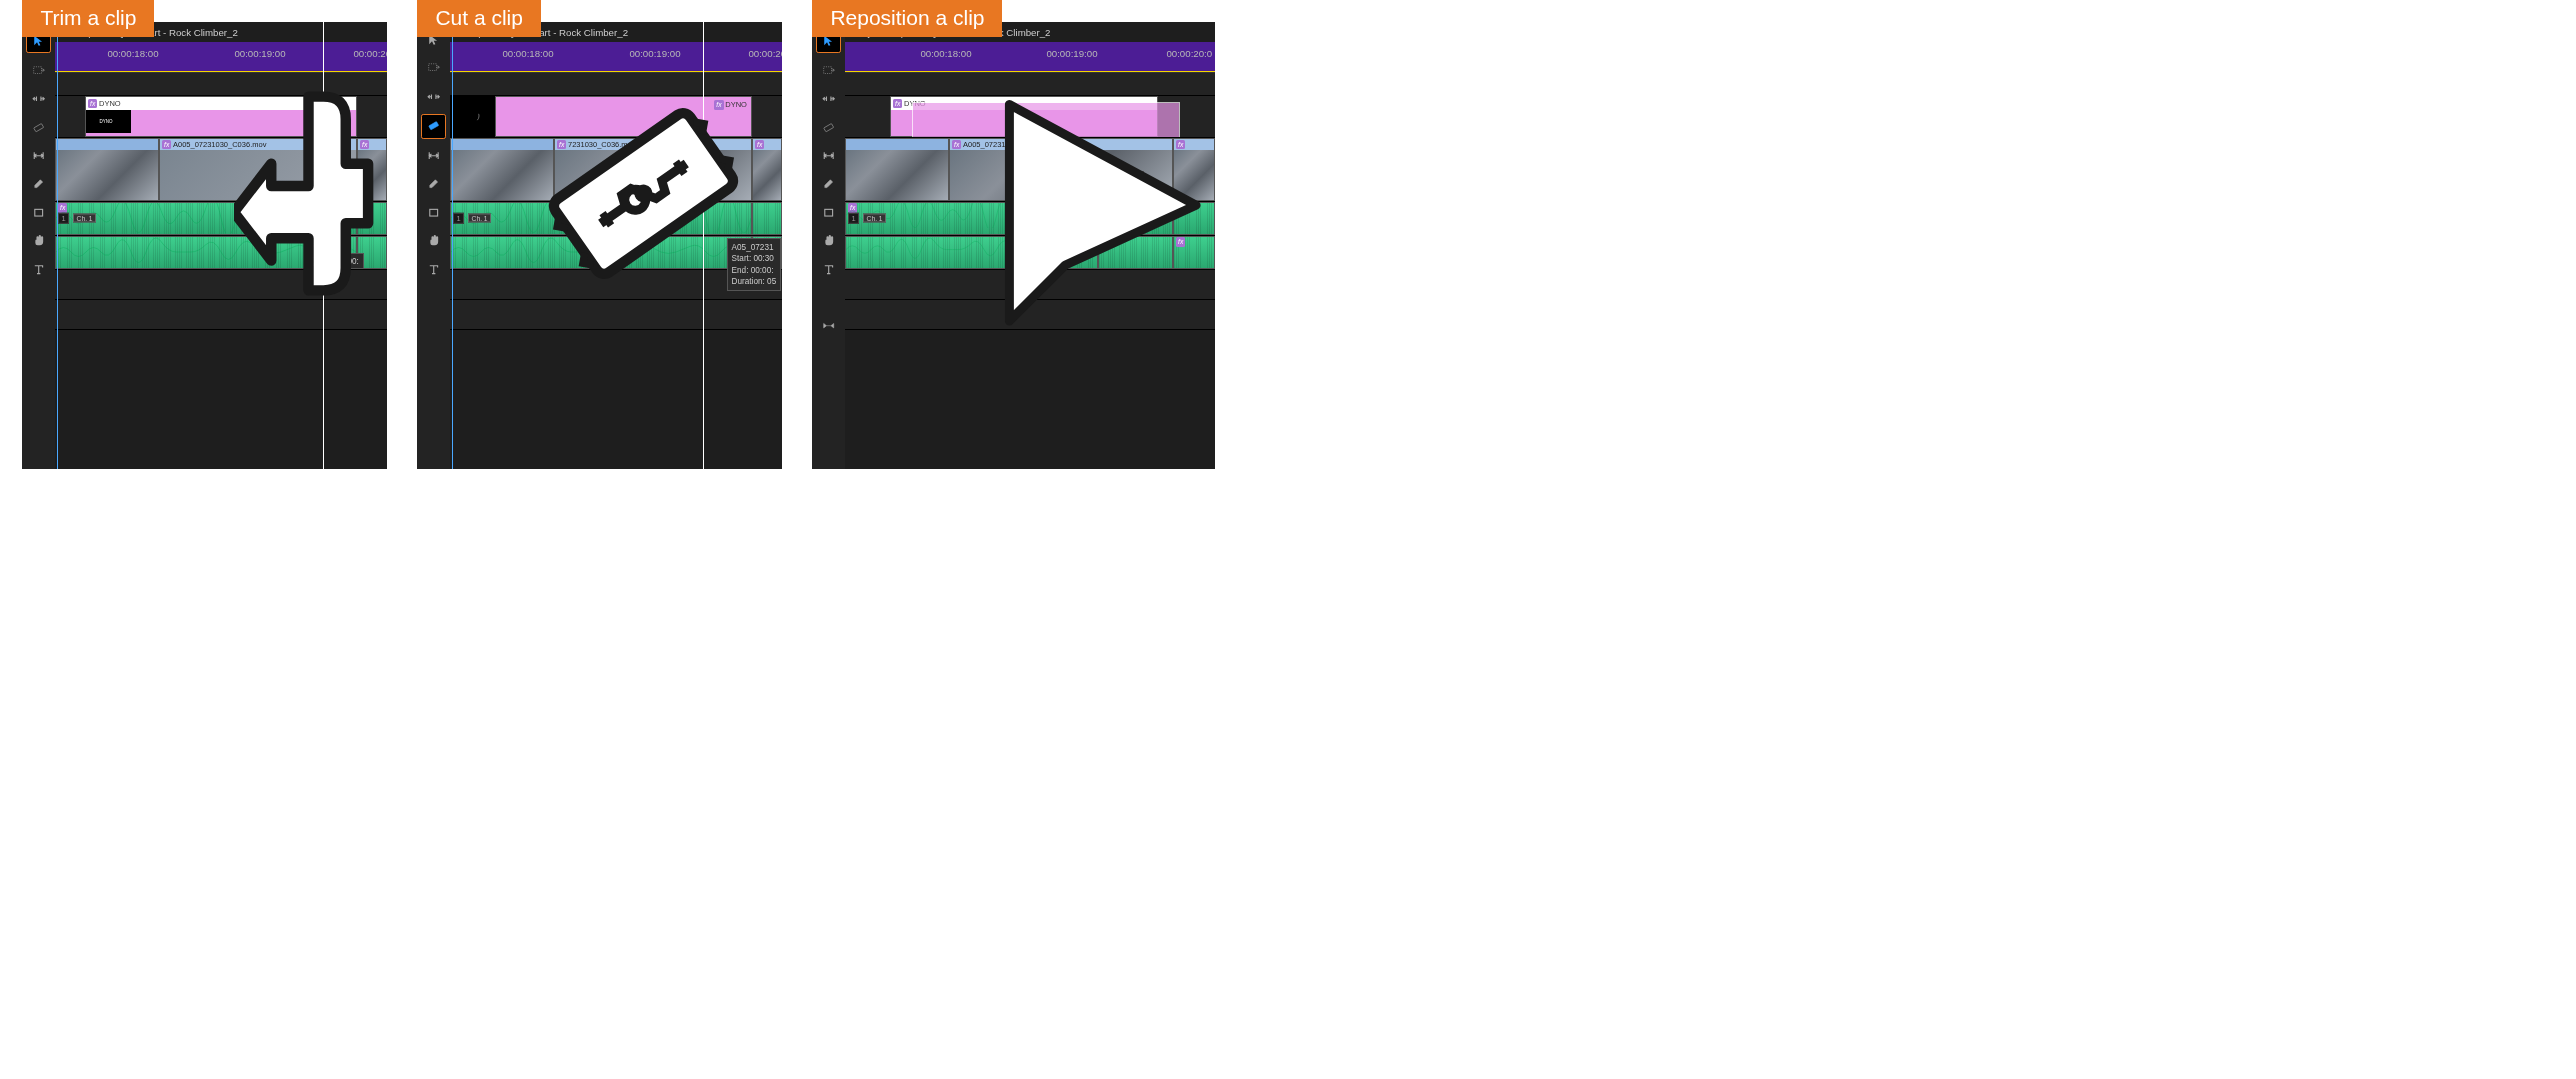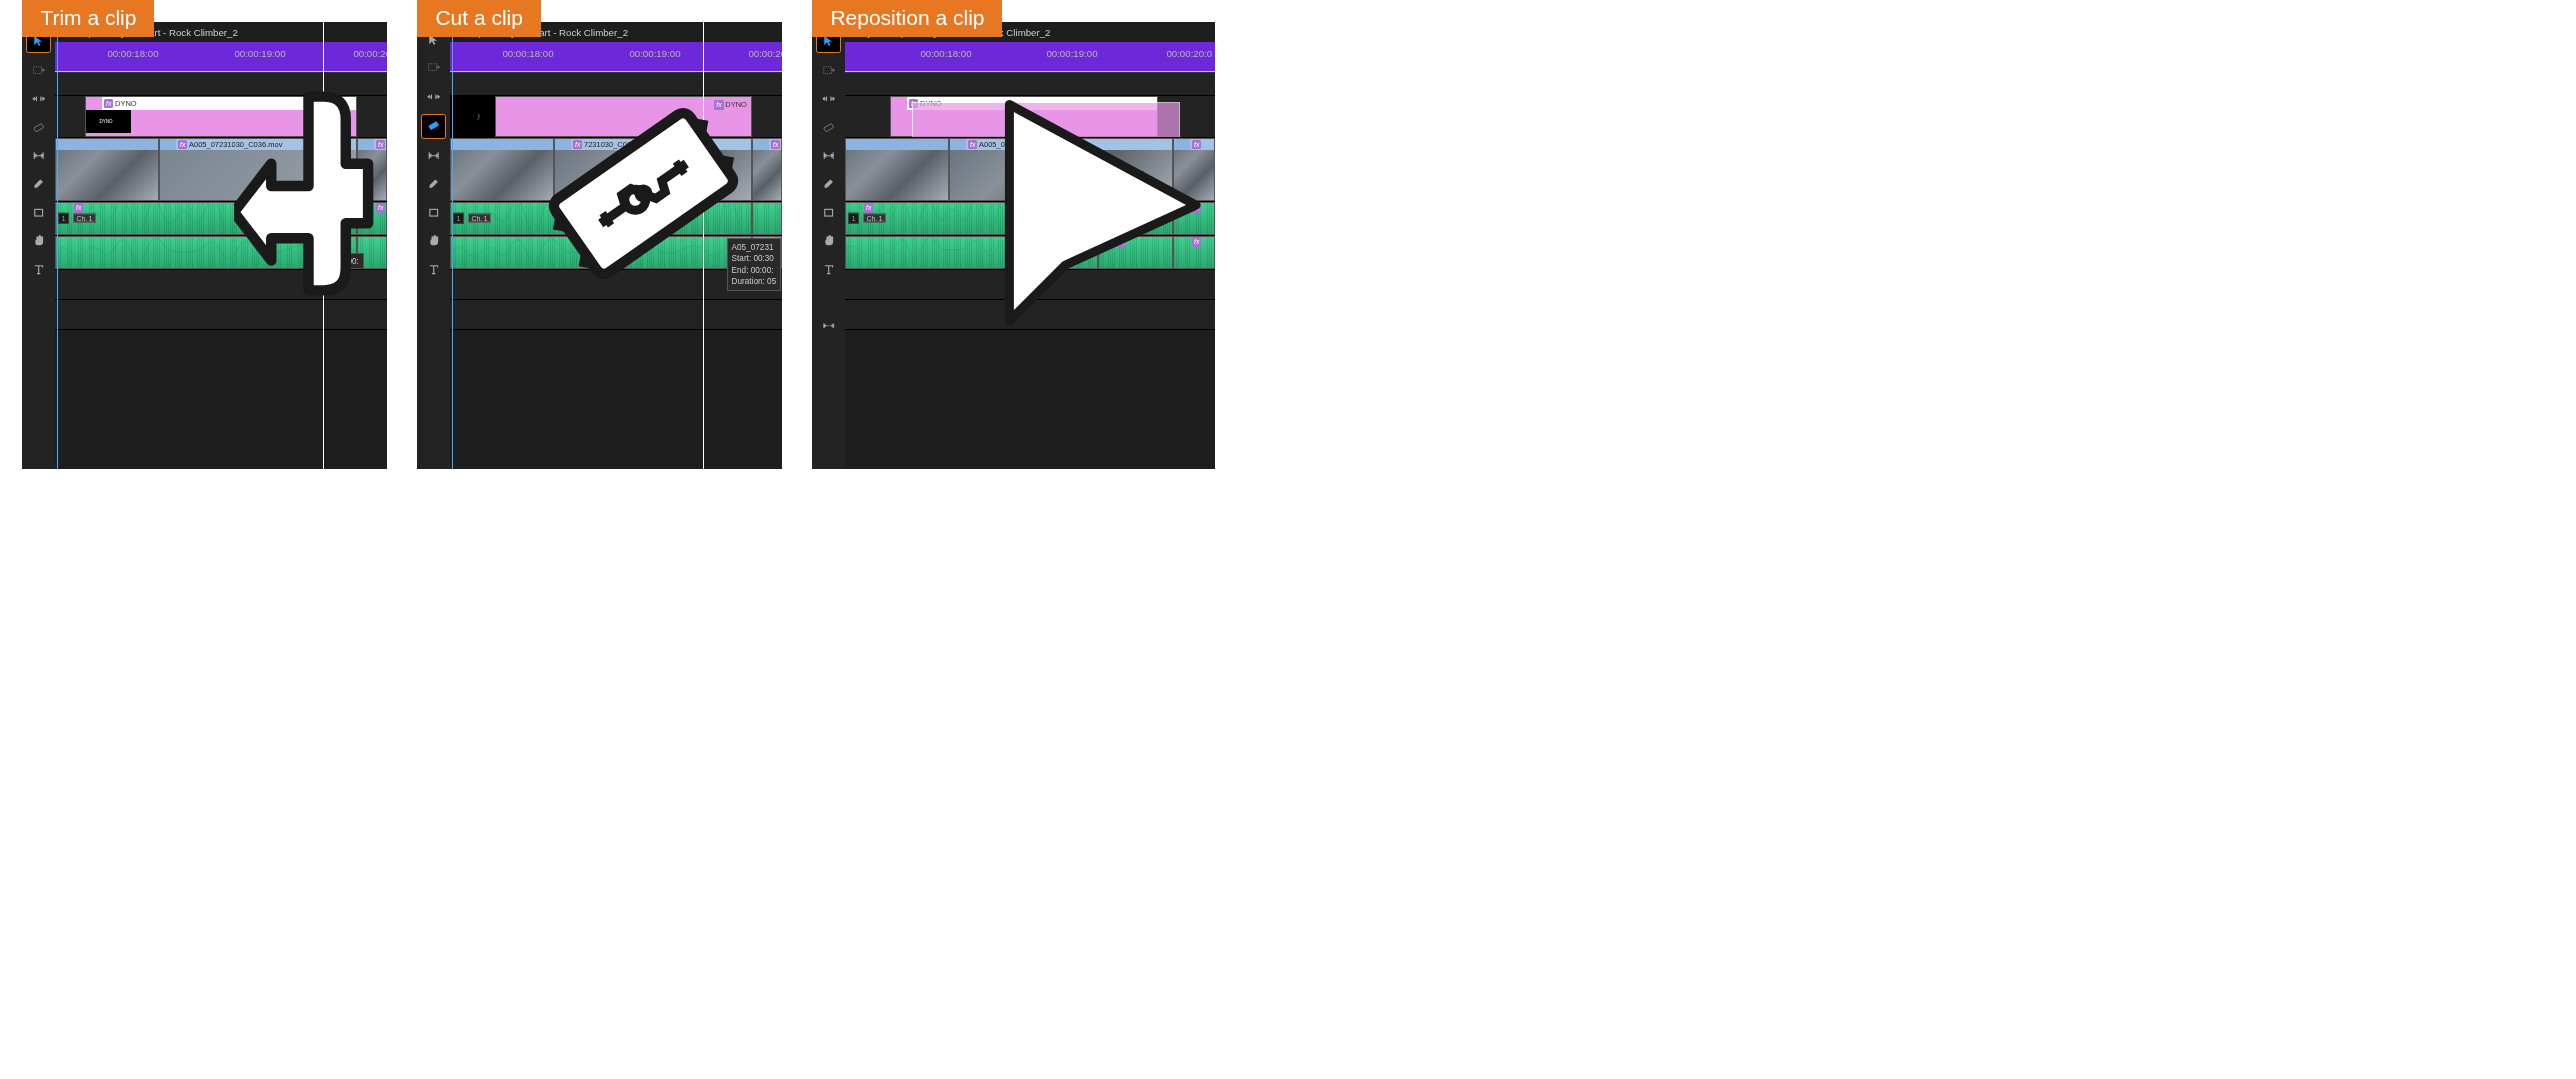--- a/index.html
+++ b/index.html
@@ -64,21 +64,21 @@
   }
   .project-title {
     color: #cfcfcf;
     font-size: 9.7px;
     padding: 4.5px 7.5px;
     white-space: nowrap;
     overflow: hidden;
   }
   .ruler {
     height: 31px;
-    background: #6d28d9;
+    background: #4c1d95;
     border-bottom: 0.7px solid #333;
     position: relative;
     overflow: hidden;
   }
   .ruler-tick {
     position: absolute;
     top: 6px;
     color: #b7b7b7;
     font-size: 9.7px;
   }
@@ -98,21 +98,20 @@
     position: relative;
     overflow: hidden;
   }
   .track.video2 { height: 64px; }
   .track.audio { height: 34px; }
   .clip {
     position: absolute;
     top: 0; bottom: 0;
     border: 0.7px solid #555;
     overflow: hidden;
-    padding-left: 16px;
   }
   .clip-pink {
     background: #e895e8;
   }
   .clip-pink .clip-header {
     background: #fff;
     height: 13.4px;
     font-size: 7.5px;
     color: #333;
     padding: 0.7px 1.5px;

